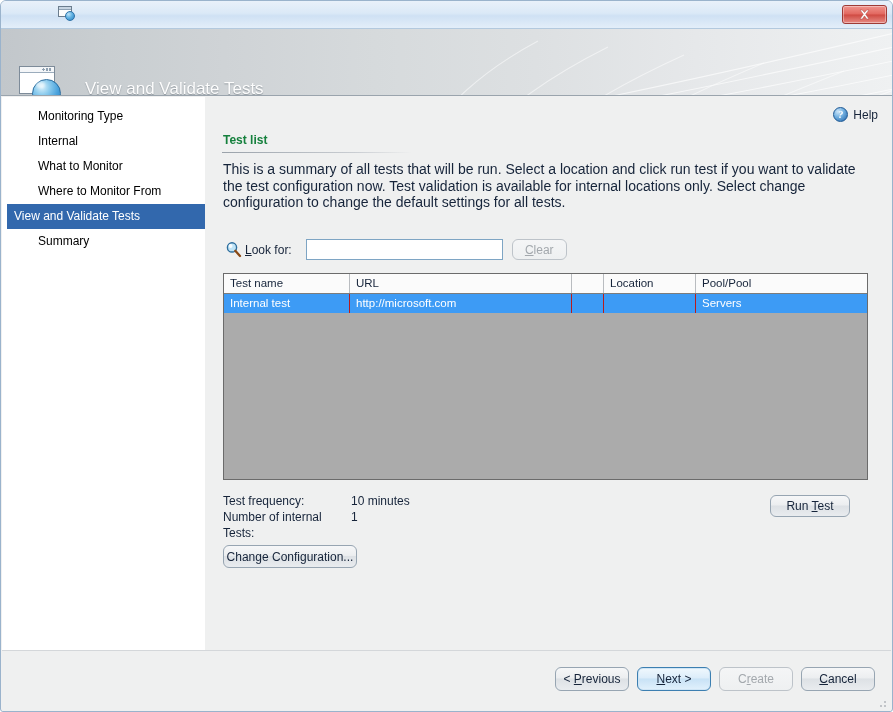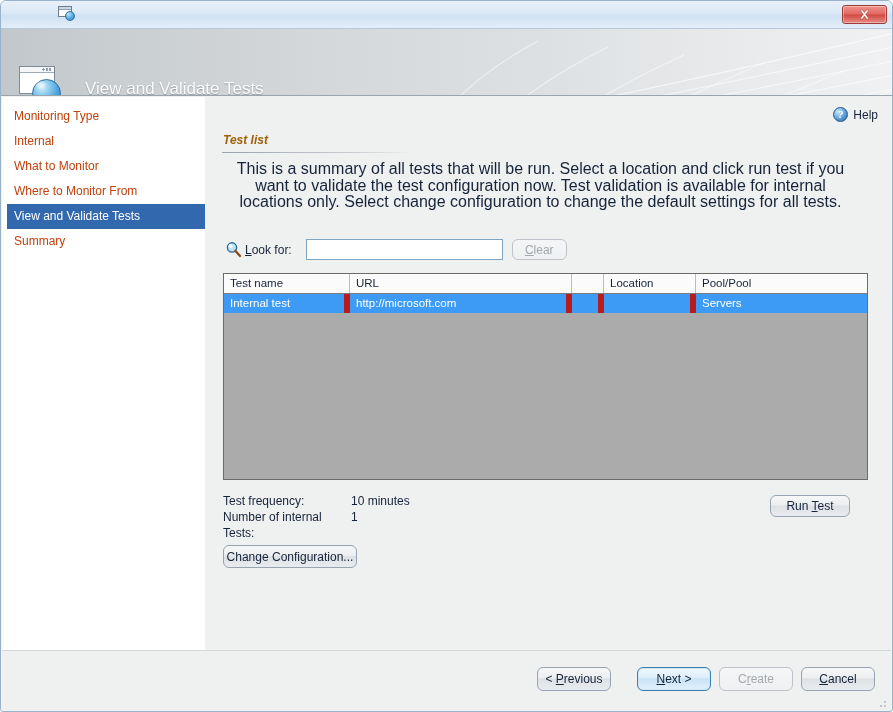--- a/index.html
+++ b/index.html
@@ -175,23 +175,24 @@
     height: 553px;
     background: #ffffff;
     box-sizing: border-box;
   }
   .nav-item {
     position: relative;
     height: 25px;
     line-height: 25px;
     padding-left: 12px;
     font-size: 12px;
-    color: #c2410c;
+    color: #000000;
     white-space: nowrap;
     cursor: default;
+    margin-left: 24px;
   }
   .nav-item.selected {
     margin-left: 5px;
     width: 198px;
     background: #3268ad;
     color: #ffffff;
     padding-left: 7px;
     box-sizing: border-box;
   }
   .nav-spacer { height: 7px; }
@@ -227,38 +228,36 @@
     line-height: 13px;
     text-align: center;
     font-style: italic;
     font-family: "Liberation Serif", serif;
   }
   .section-title {
     position: absolute;
     left: 18px; top: 36px;
     font-size: 12px;
     font-weight: bold;
-    color: #a16207;
-    font-style: italic;
+    color: #15803d;
   }
   .section-rule {
     position: absolute;
     left: 17px; top: 55px;
     width: 190px;
     height: 1px;
     background: linear-gradient(to right, #9aa2aa 0%, #c9cdd2 70%, #eff0f0 100%);
   }
   .desc {
     position: absolute;
     left: 18px; top: 64px;
     width: 635px;
-    font-size: 16px;
+    font-size: 14px;
     color: #16243a;
     line-height: 16.5px;
-    text-align: center;
   }
 
   .lookrow {
     position: absolute;
     left: 20px; top: 142px;
     display: flex;
     align-items: center;
     gap: 0;
   }
   .search-icon { width: 17px; height: 17px; margin-right: 3px; }
@@ -296,21 +295,20 @@
   .btn u { text-decoration: underline; }
   .btn.disabled {
     color: #a3a8ad;
     border-color: #bdc3c9;
     background: linear-gradient(to bottom, #f4f5f6 0%, #eef0f1 100%);
   }
   .btn.focus {
     border-color: #3c7fb1;
     box-shadow: inset 0 0 0 1px #cfe5f5;
     background: linear-gradient(to bottom, #f0f8fd 0%, #dcedfa 45%, #c8e2f6 50%, #e2f1fc 100%);
-    margin-left: 18px;
   }
   .clear-btn {
     width: 55px; height: 21px;
     margin-left: 9px;
   }
 
   
   .table {
     position: absolute;
     left: 18px; top: 176px;
@@ -343,21 +341,21 @@
     display: flex;
     height: 19px;
     background: #3d9bf5;
     box-sizing: border-box;
   }
   .td {
     font-size: 11.5px;
     color: #ffffff;
     line-height: 18px;
     padding-left: 6px;
-    border-right: 6px solid #b91c1c;
+    border-right: 1px solid #b91c1c;
     box-sizing: border-box;
     overflow: hidden;
     white-space: nowrap;
   }
   .td:last-child { border-right: none; }
 
   .stats {
     position: absolute;
     left: 18px; top: 396px;
     font-size: 12px;

